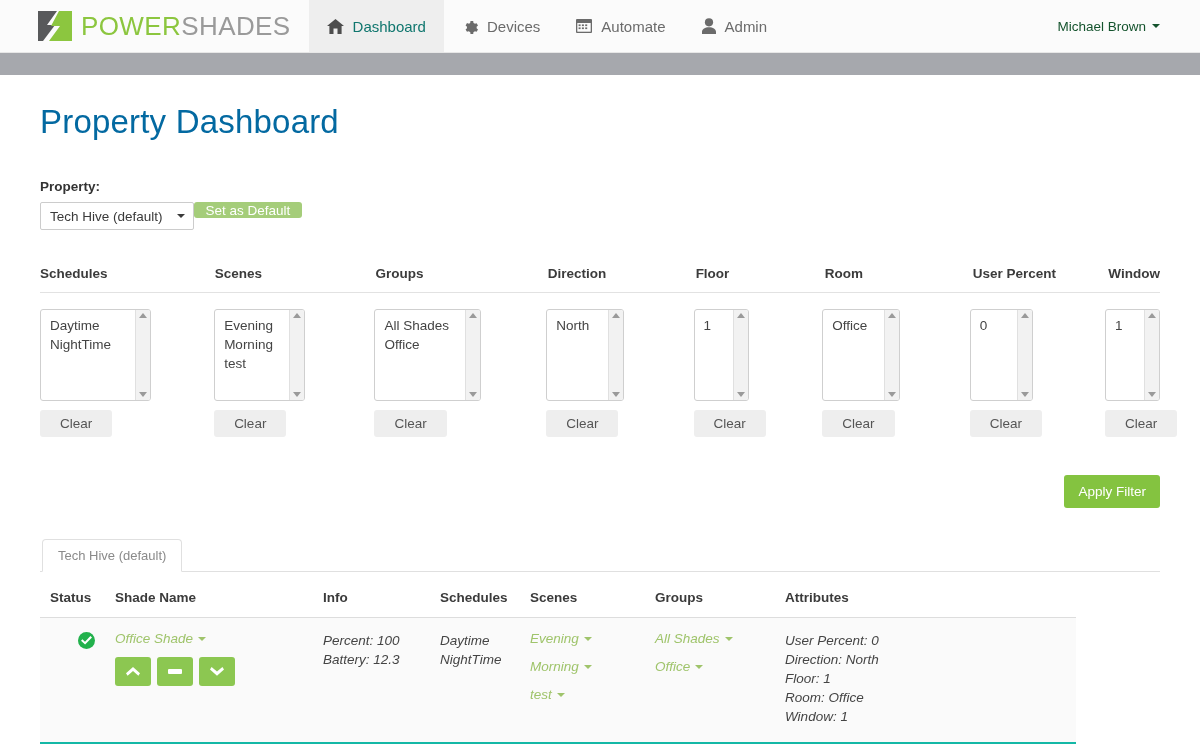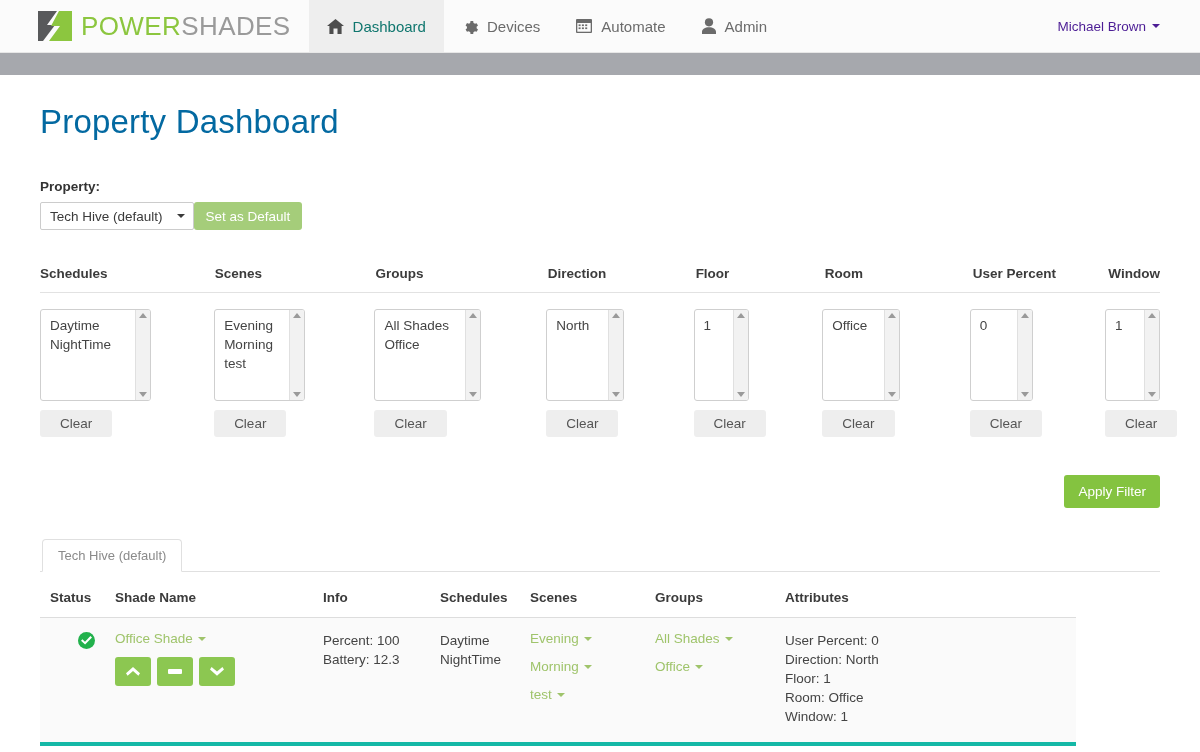--- a/index.html
+++ b/index.html
@@ -58,21 +58,21 @@
   }
   .nav-item.active { background:#eeeeee; color:#0f766e; }
   .nav-icon { display:inline-flex; align-items:center; }
   .nav-icon svg { display:block; }
 
   .user-menu {
     position:absolute;
     right:40px; top:0; bottom:0;
     display:flex; align-items:center;
     gap:6px;
-    color:#4c1d95;
+    color:#14532d;
     font-size:13.5px;
     cursor:pointer;
   }
   .caret {
     width:0;height:0;
     border-left:4px solid transparent;
     border-right:4px solid transparent;
     border-top:4px solid currentColor;
     display:inline-block;
     vertical-align:middle;
@@ -107,21 +107,21 @@
     border-radius:2px;
     display:flex; align-items:center;
     justify-content:space-between;
     padding:0 8px 0 9px;
     font-size:13.5px;
     color:#3a3a3a;
     cursor:pointer;
     gap:14px;
   }
   .btn-setdefault {
-    height:28px;
+    height:16px;
     background:#a5cd7a;
     color:#ffffff;
     border:none;
     border-radius:3px;
     font-size:13.5px;
     padding:0 12px;
     cursor:pointer;
     font-family:inherit;
   }
 
@@ -252,21 +252,22 @@
     color:#3b3b3b;
     padding:8px 10px 12px 10px;
     border-bottom:1px solid #dddddd;
   }
   table.grid td {
     vertical-align:top;
     padding:13px 10px 16px 10px;
     font-size:13.5px;
     color:#444444;
     background:#fafafa;
-    border-bottom:4px solid #14b8a6;
+    border-bottom:2px solid #14b8a6;
+    font-style:italic;
   }
   .col-status { width:62px; }
   .col-shade  { width:208px; }
   .col-info   { width:117px; }
   .col-sched  { width:90px; }
   .col-scenes { width:125px; }
   .col-groups { width:130px; }
 
   .status-badge {
     width:17px;height:17px;border-radius:50%;

